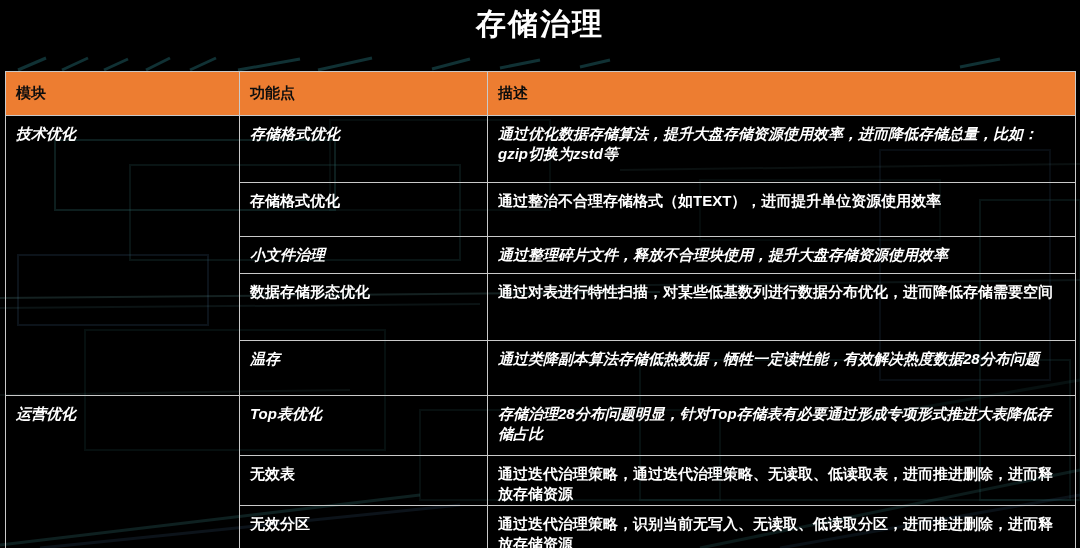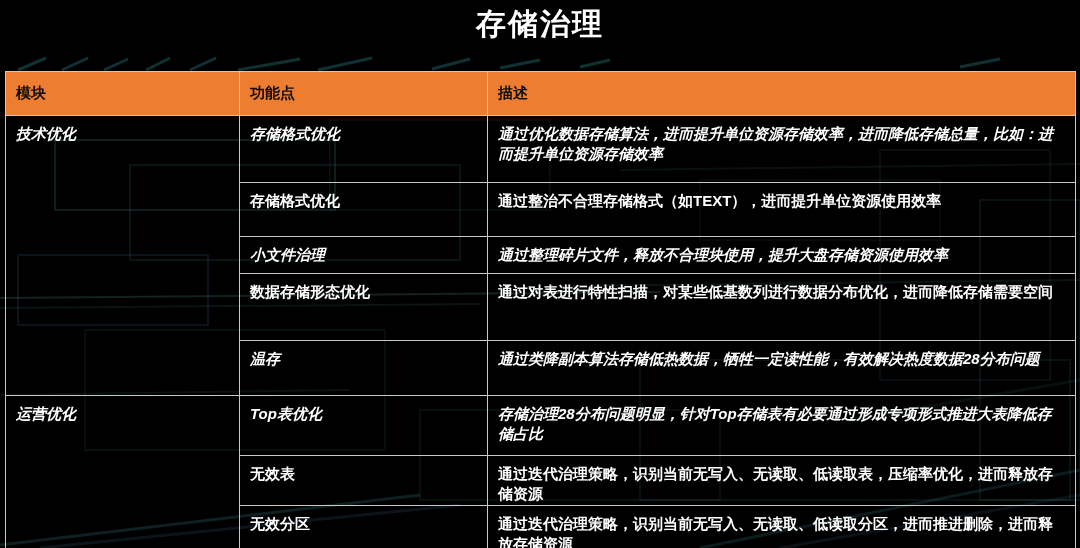--- a/index.html
+++ b/index.html
@@ -118,21 +118,21 @@
     <tr>
       <th>模块</th>
       <th>功能点</th>
       <th>描述</th>
     </tr>
   </thead>
   <tbody>
     <tr class="rh1">
       <td rowspan="5">技术优化</td>
       <td>存储格式优化</td>
-      <td>通过优化数据存储算法，进而提升单位资源存储效率，进而降低存储总量，比如：进而提升单位资源存储效率</td>
+      <td>通过优化数据存储算法，提升大盘存储资源使用效率，进而降低存储总量，比如：gzip切换为zstd等</td>
     </tr>
     <tr class="rh2">
       <td>存储格式优化</td>
       <td>通过整治不合理存储格式（如TEXT），进而提升单位资源使用效率</td>
     </tr>
     <tr class="rh3">
       <td>小文件治理</td>
       <td>通过整理碎片文件，释放不合理块使用，提升大盘存储资源使用效率</td>
     </tr>
     <tr class="rh4">
@@ -143,20 +143,20 @@
       <td>温存</td>
       <td>通过类降副本算法存储低热数据，牺牲一定读性能，有效解决热度数据28分布问题</td>
     </tr>
     <tr class="rh6">
       <td rowspan="3">运营优化</td>
       <td>Top表优化</td>
       <td>存储治理28分布问题明显，针对Top存储表有必要通过形成专项形式推进大表降低存储占比</td>
     </tr>
     <tr class="rh7">
       <td>无效表</td>
-      <td>通过迭代治理策略，识别当前无写入、无读取、低读取表，压缩率优化，进而释放存储资源</td>
+      <td>通过迭代治理策略，通过迭代治理策略、无读取、低读取表，进而推进删除，进而释放存储资源</td>
     </tr>
     <tr class="rh8">
       <td>无效分区</td>
       <td>通过迭代治理策略，识别当前无写入、无读取、低读取分区，进而推进删除，进而释放存储资源</td>
     </tr>
   </tbody>
 </table>
 
 </body></html>

